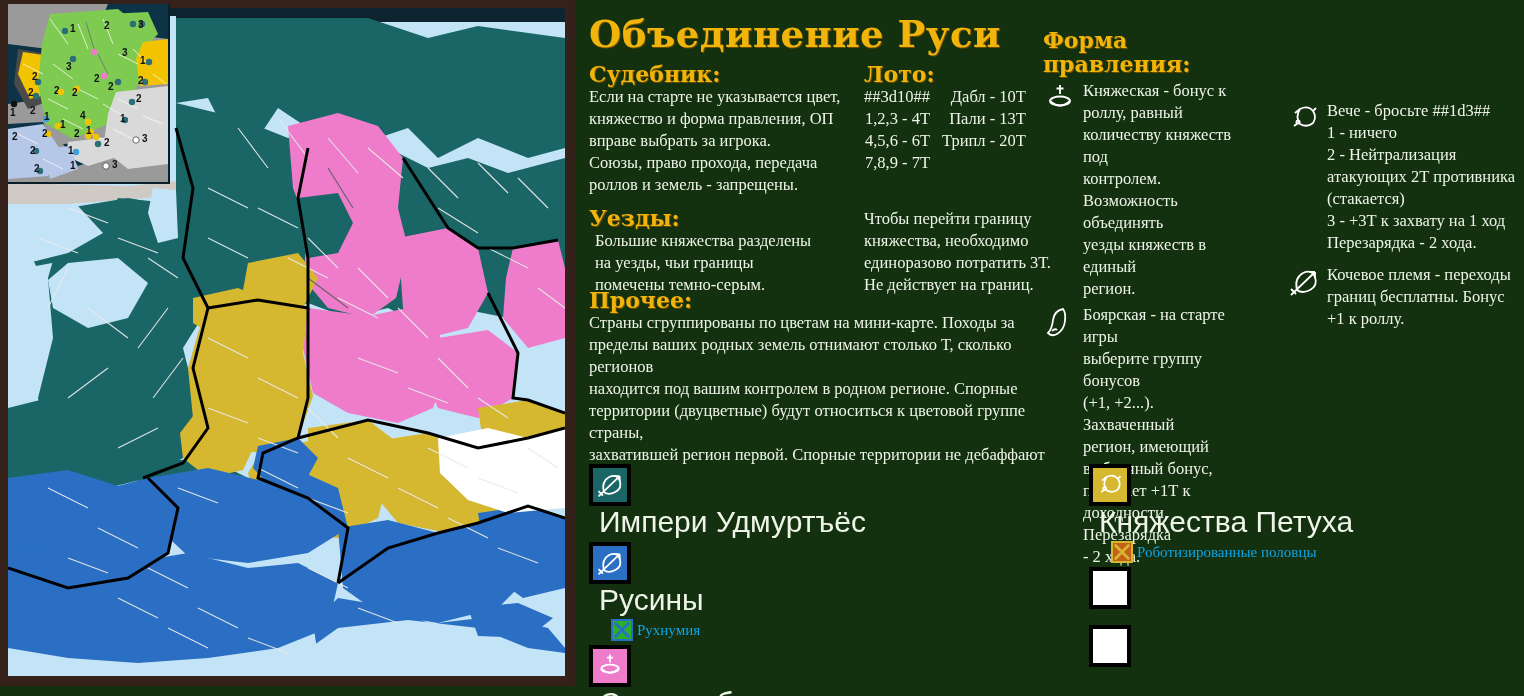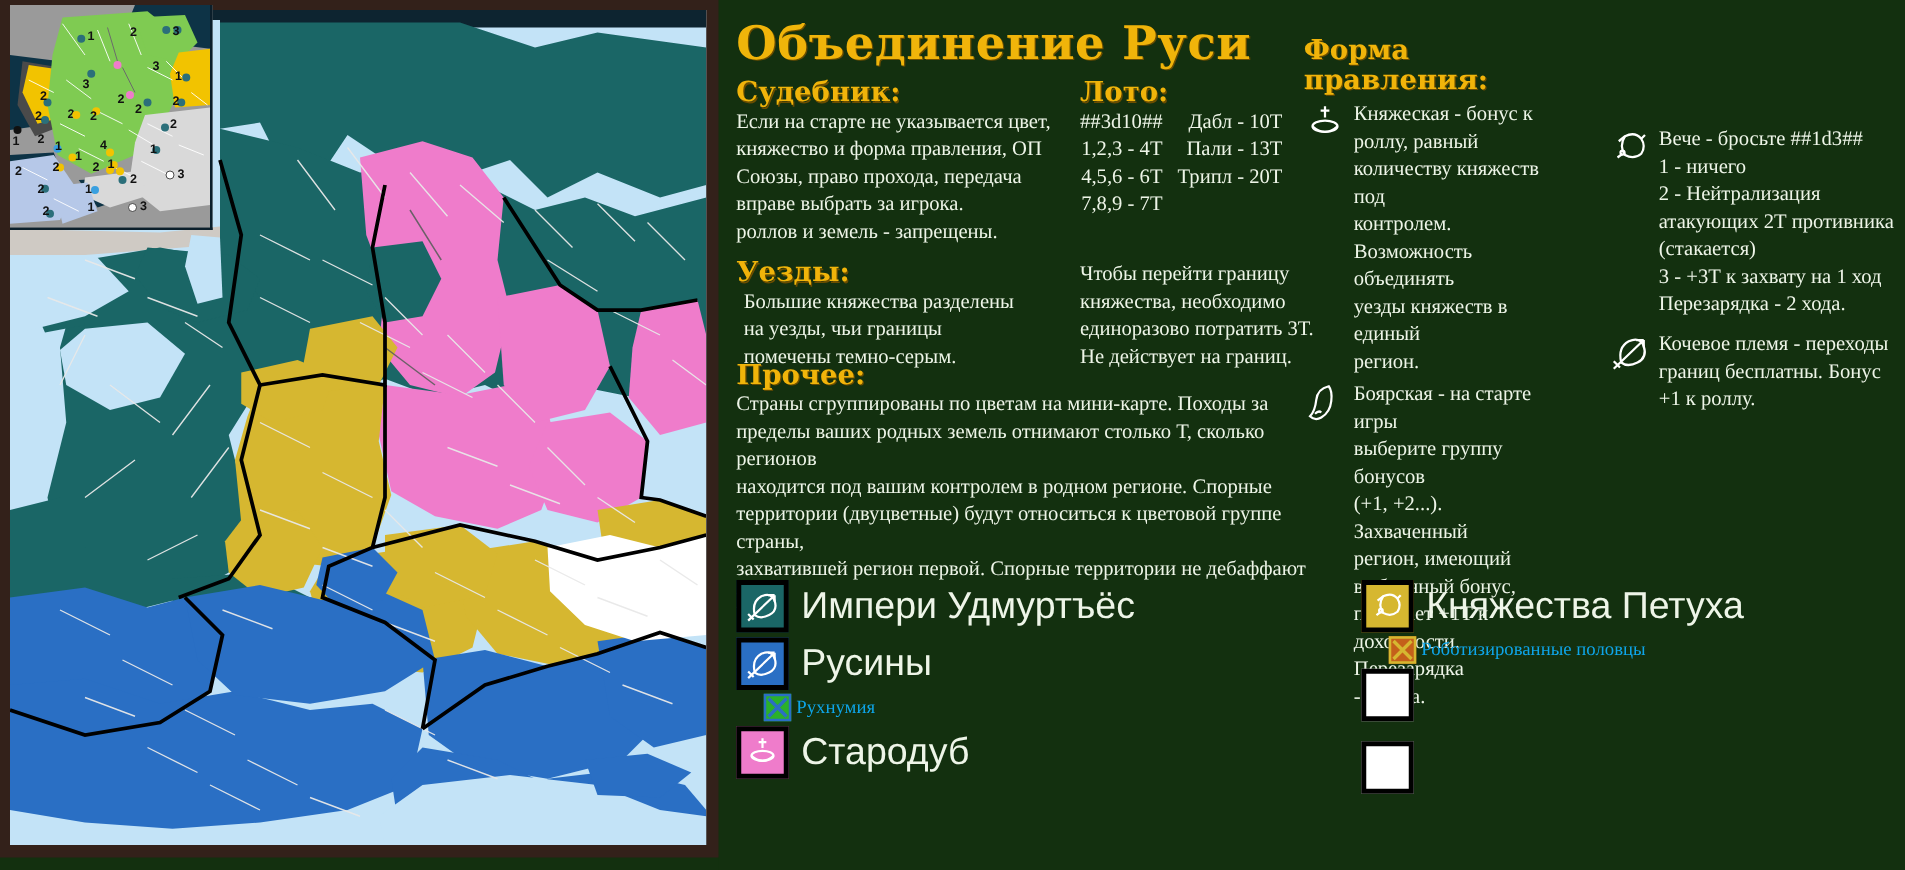--- a/index.html
+++ b/index.html
@@ -59,21 +59,21 @@
   #sec-proch{position:absolute;left:14px;top:288px;width:480px;}
   #loto-note{position:absolute;left:289px;top:208px;width:190px;}
   .loto-grid{display:table;border-spacing:0;}
   .loto-row{display:table-row;text-align:right;}
   .loto-c{display:table-cell;padding:0 12px 0 0;white-space:nowrap;}
   .rule-item{position:relative;padding-left:40px;margin-bottom:4px;}
   .rule-item .ricon{position:absolute;left:0;top:1px;width:34px;height:34px;}
   
   #legend-left{position:absolute;left:14px;top:464px;width:470px;}
   #legend-right{position:absolute;left:514px;top:464px;width:420px;}
-  .lg-row{display:flex;align-items:center;margin-bottom:4px;}
+  .lg-row{display:flex;align-items:flex-start;margin-bottom:4px;flex-direction:column;}
   .lg-sw{
     width:42px;height:42px;border:4px solid #000;box-sizing:border-box;
     display:flex;align-items:center;justify-content:center;flex:0 0 auto;
   }
   .lg-label{
     color:#eef5e8;font-family:"Liberation Sans",sans-serif;
     font-size:30px;line-height:32px;margin-left:10px;white-space:nowrap;
   }
   .lg-sub{display:flex;align-items:center;margin:-1px 0 4px 22px;}
   .lg-sub-sw{width:22px;height:22px;border:2px solid #000;box-sizing:border-box;position:relative;flex:0 0 auto;}
@@ -298,22 +298,22 @@
 
   <div id="page-title" class="gold-title">
     <span>Объединение Руси</span>
   </div>
 
   <div id="col-sudebnik">
     <div class="sec-head">Судебник:</div>
     <div class="body-text">
       <div>Если на старте не указывается цвет,</div>
       <div>княжество и форма правления, ОП</div>
+      <div>вправе выбрать за игрока.</div>
       <div>Союзы, право прохода, передача</div>
-      <div>вправе выбрать за игрока.</div>
       <div>роллов и земель - запрещены.</div>
     </div>
   </div>
 
   <div id="sec-uezdy">
     <div class="sec-head">Уезды:</div>
     <div class="body-text" style="padding-left:6px">
       <div>Большие княжества разделены</div>
       <div>на уезды, чьи границы</div>
       <div>помечены темно-серым.</div>

